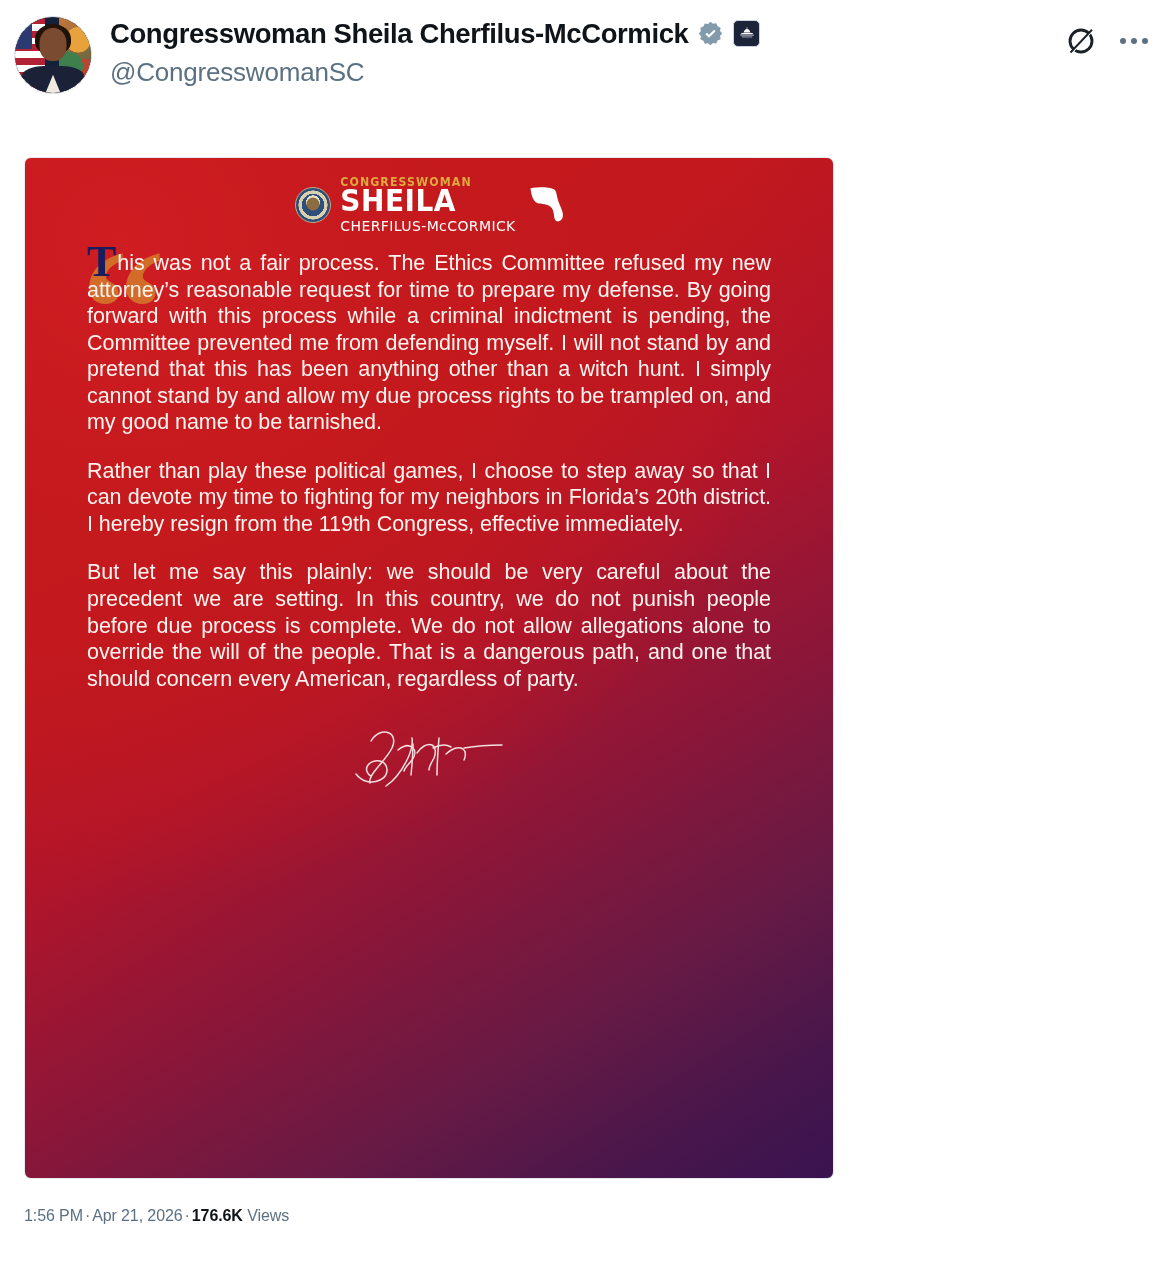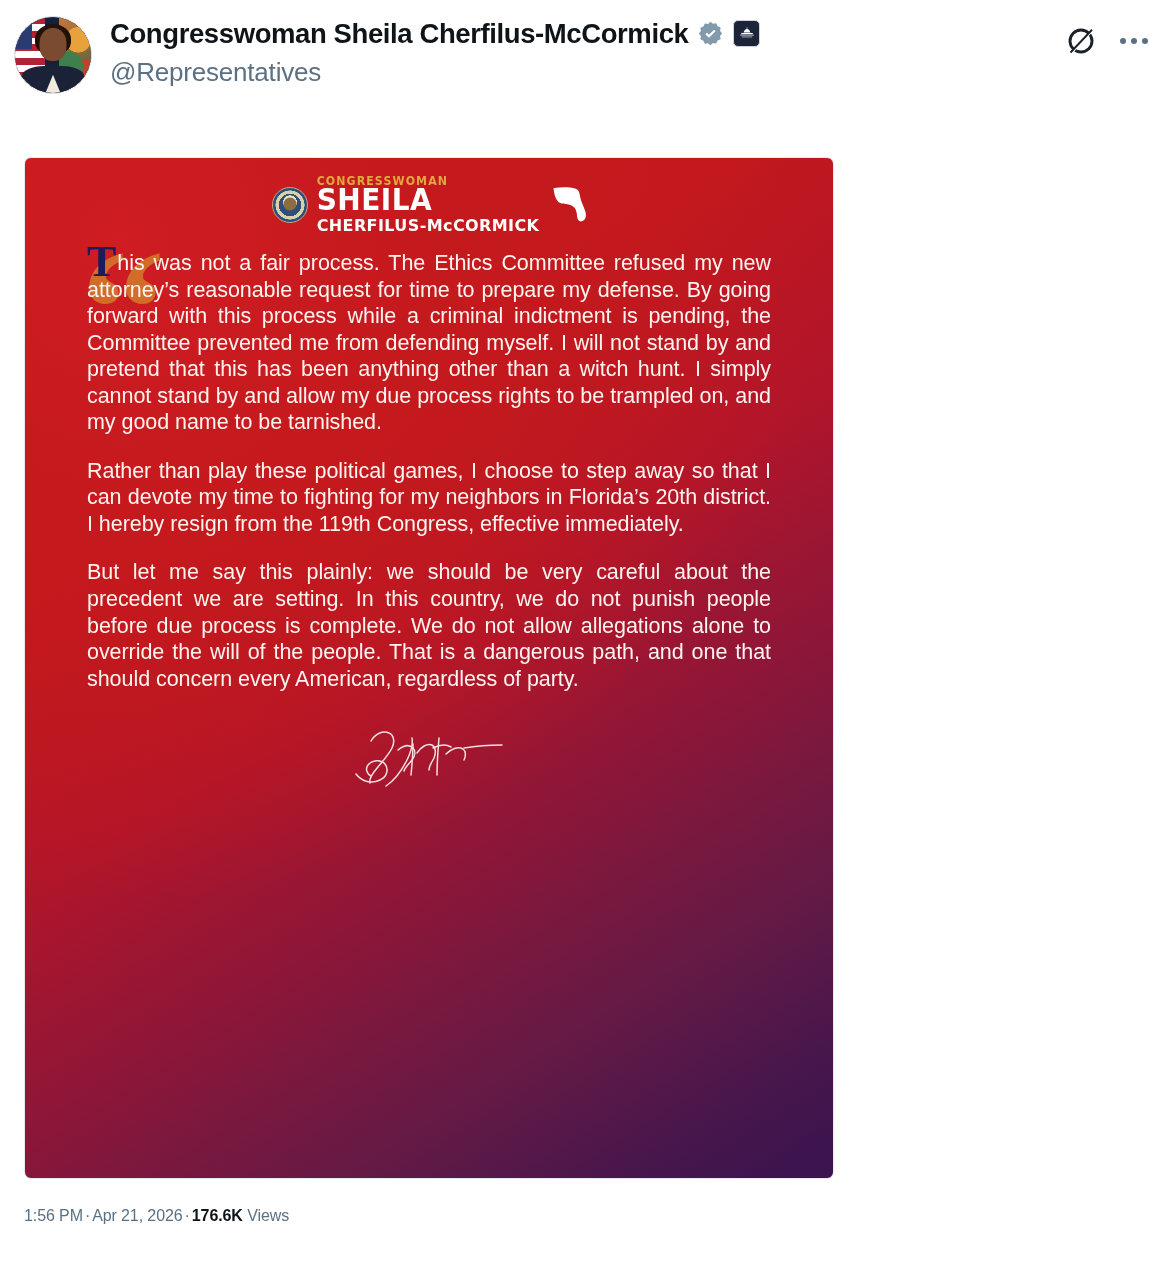--- a/index.html
+++ b/index.html
@@ -216,22 +216,22 @@
     font-weight: 700;
     color: #ffffff;
     letter-spacing: 0.5px;
     line-height: 0.95;
     margin-top: 1px;
     font-family: "DejaVu Sans", sans-serif;
     transform: scaleY(1.1);
     transform-origin: left bottom;
   }
   .logo-sub {
-    font-size: 16px;
-    font-weight: 700;
+    font-size: 14px;
+    font-weight: 400;
     color: #ffffff;
     letter-spacing: 0.4px;
     margin-top: 3px;
     font-family: "DejaVu Sans", sans-serif;
   }
   .fl-shape { width: 34px; height: 40px; display: block; margin-left: 4px; }
 
   .card-title {
     margin: 26px 54px 0 54px;
     text-align: center;
@@ -332,21 +332,21 @@
         <svg viewBox="0 0 24 24">
           <path fill="#ffffff" d="M12 2.6l.9 2.1h-1.8zM12 5.4c2.3 0 4 2.4 4.5 4.6H7.5C8 7.8 9.7 5.4 12 5.4z"></path>
           <rect x="4.4" y="10.6" width="15.2" height="1.5" fill="#ffffff"></rect>
           <rect x="3" y="12.8" width="18" height="1.2" fill="#ffffff" opacity="0.9"></rect>
           <rect x="5" y="15" width="14" height="0.8" fill="#c7cddb" opacity="0.75"></rect>
           <rect x="5" y="16.6" width="14" height="0.8" fill="#c7cddb" opacity="0.6"></rect>
         </svg>
       </span>
     </div>
 
-    <div class="handle">@Representatives</div>
+    <div class="handle">@CongresswomanSC</div>
   </div>
 
   <div class="header-actions">
     <svg class="grok-icon" viewBox="0 0 24 24">
       <path fill="none" stroke="#1a2026" stroke-width="2.3" d="M12 3.2a8.8 8.8 0 1 1 0 17.6 8.8 8.8 0 0 1 0-17.6z"></path>
       <path fill="#ffffff" stroke="none" d="M4.2 20.6L20.2 3.4l1.1 1.1L5.3 21.7z"></path>
       <path fill="none" stroke="#1a2026" stroke-width="1.5" d="M3.6 21.2L20.8 3.0"></path>
     </svg>
 
     <span class="more-icon">

